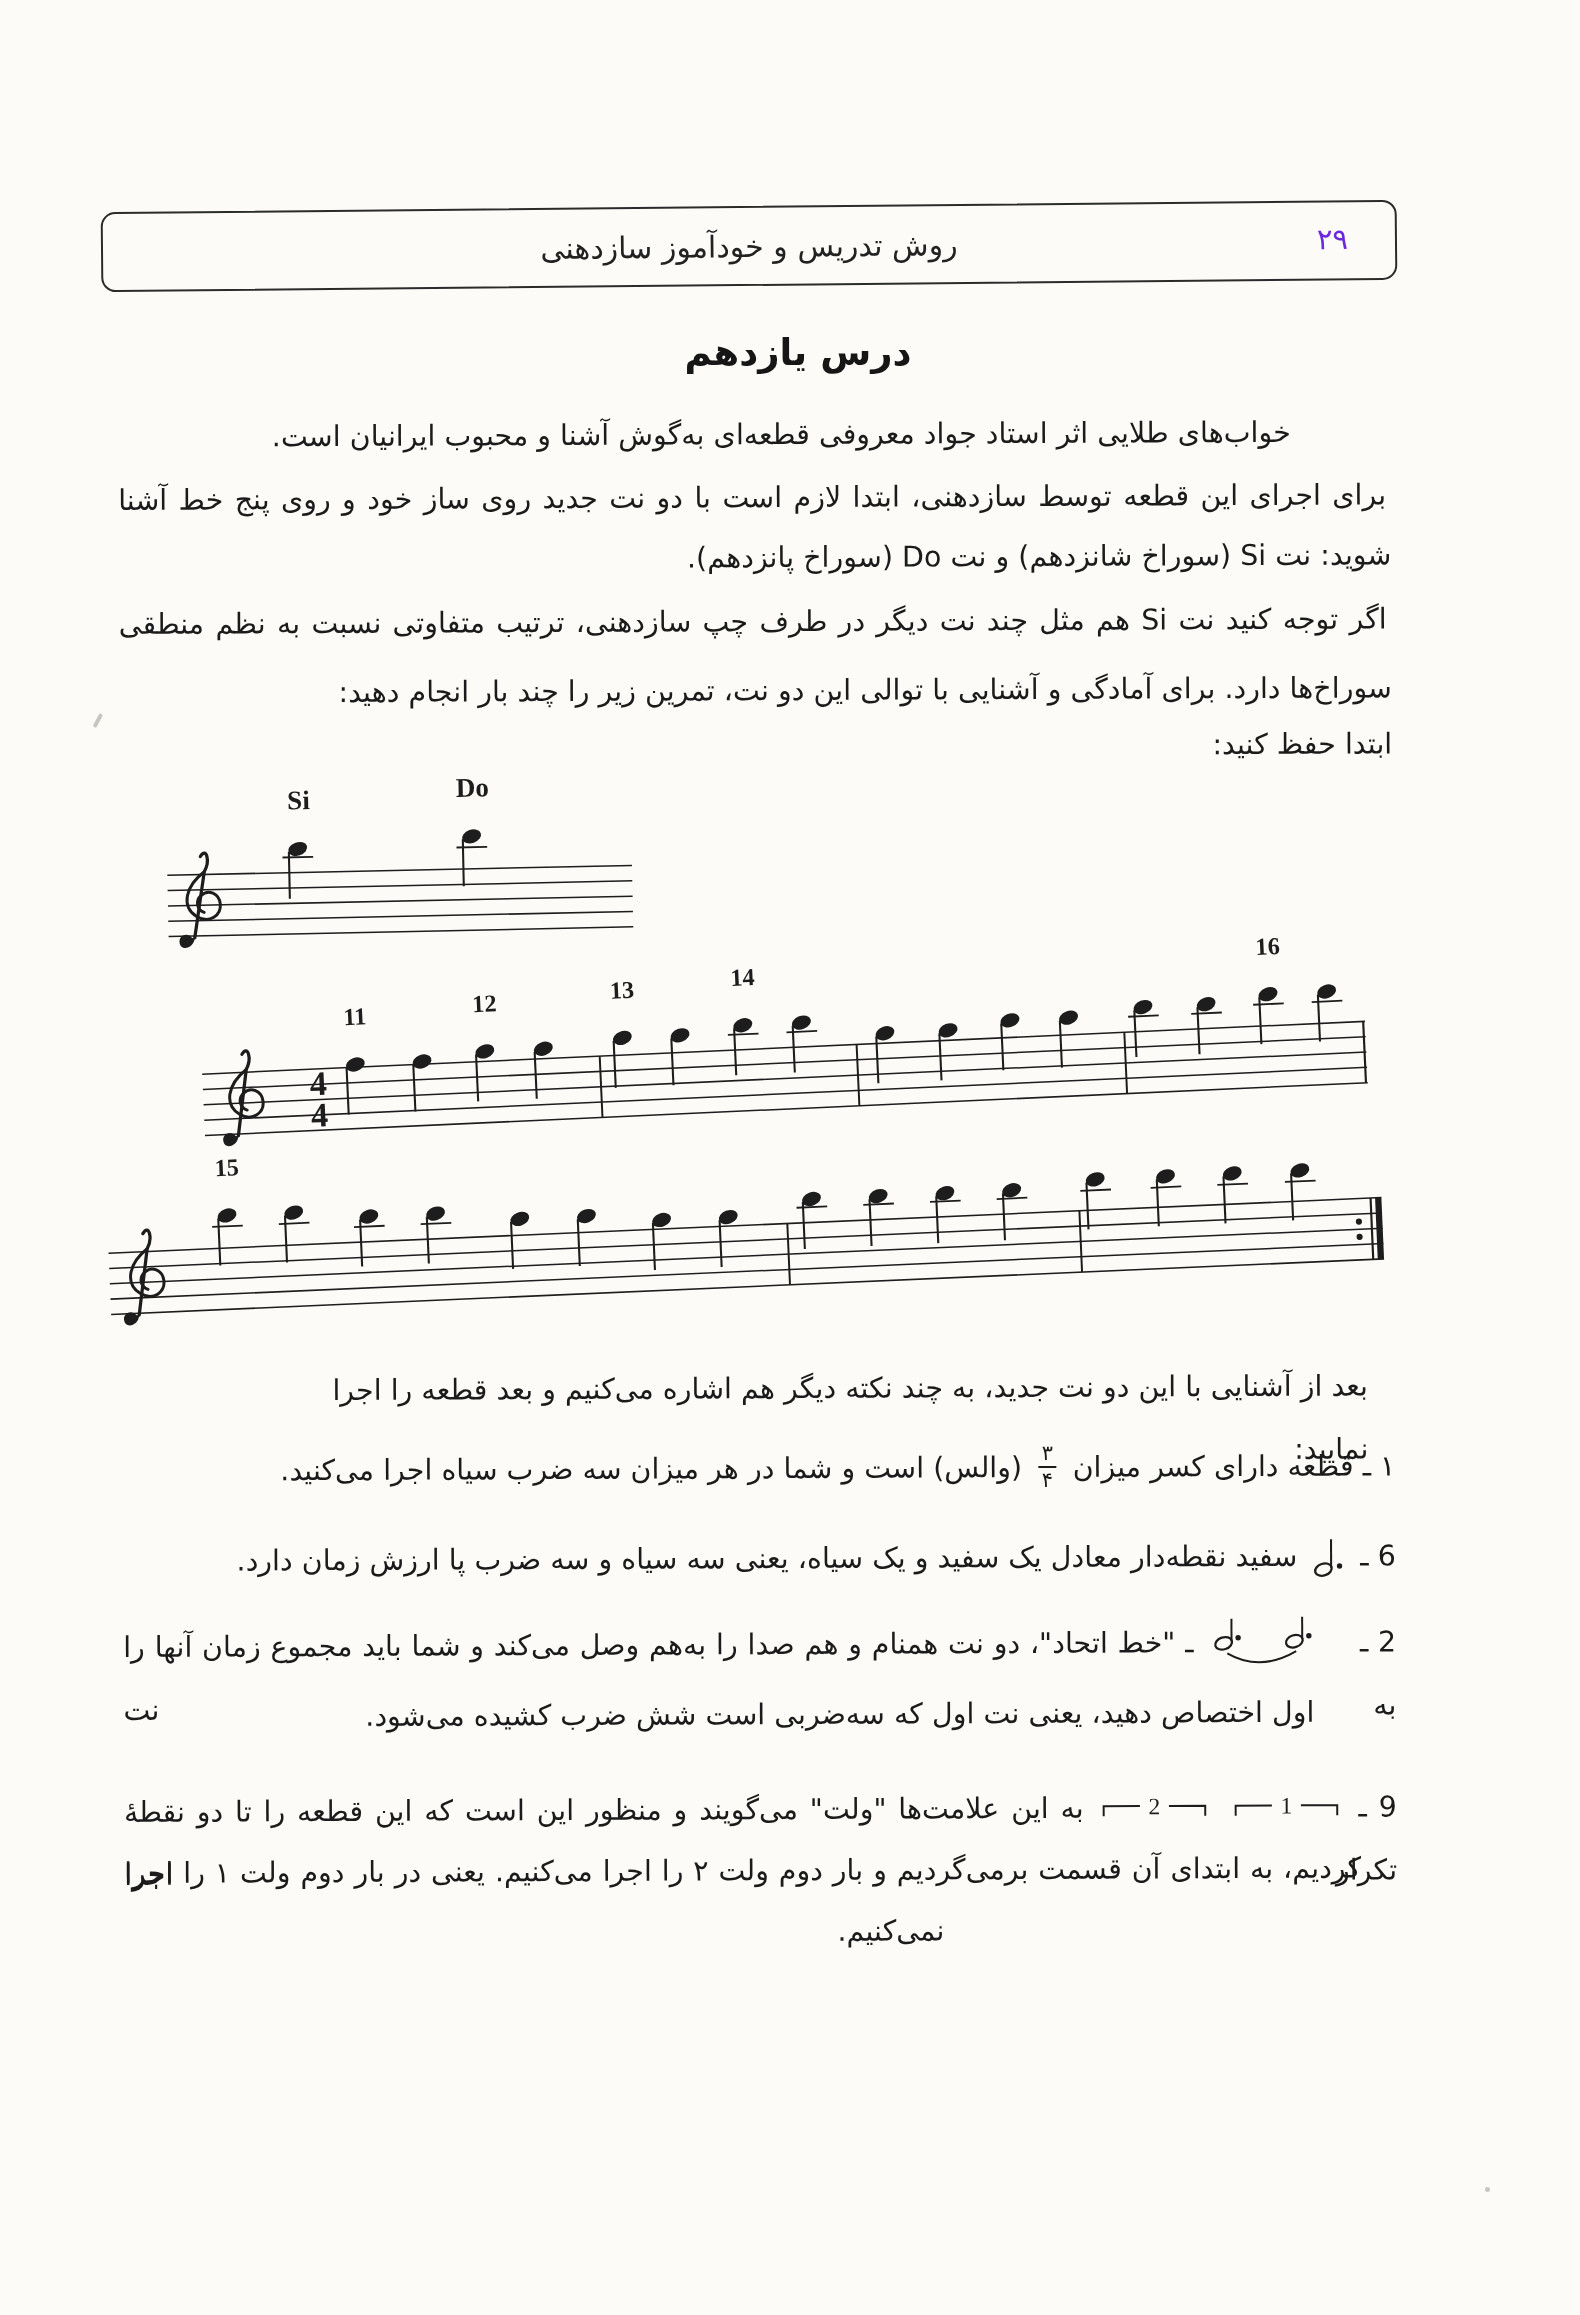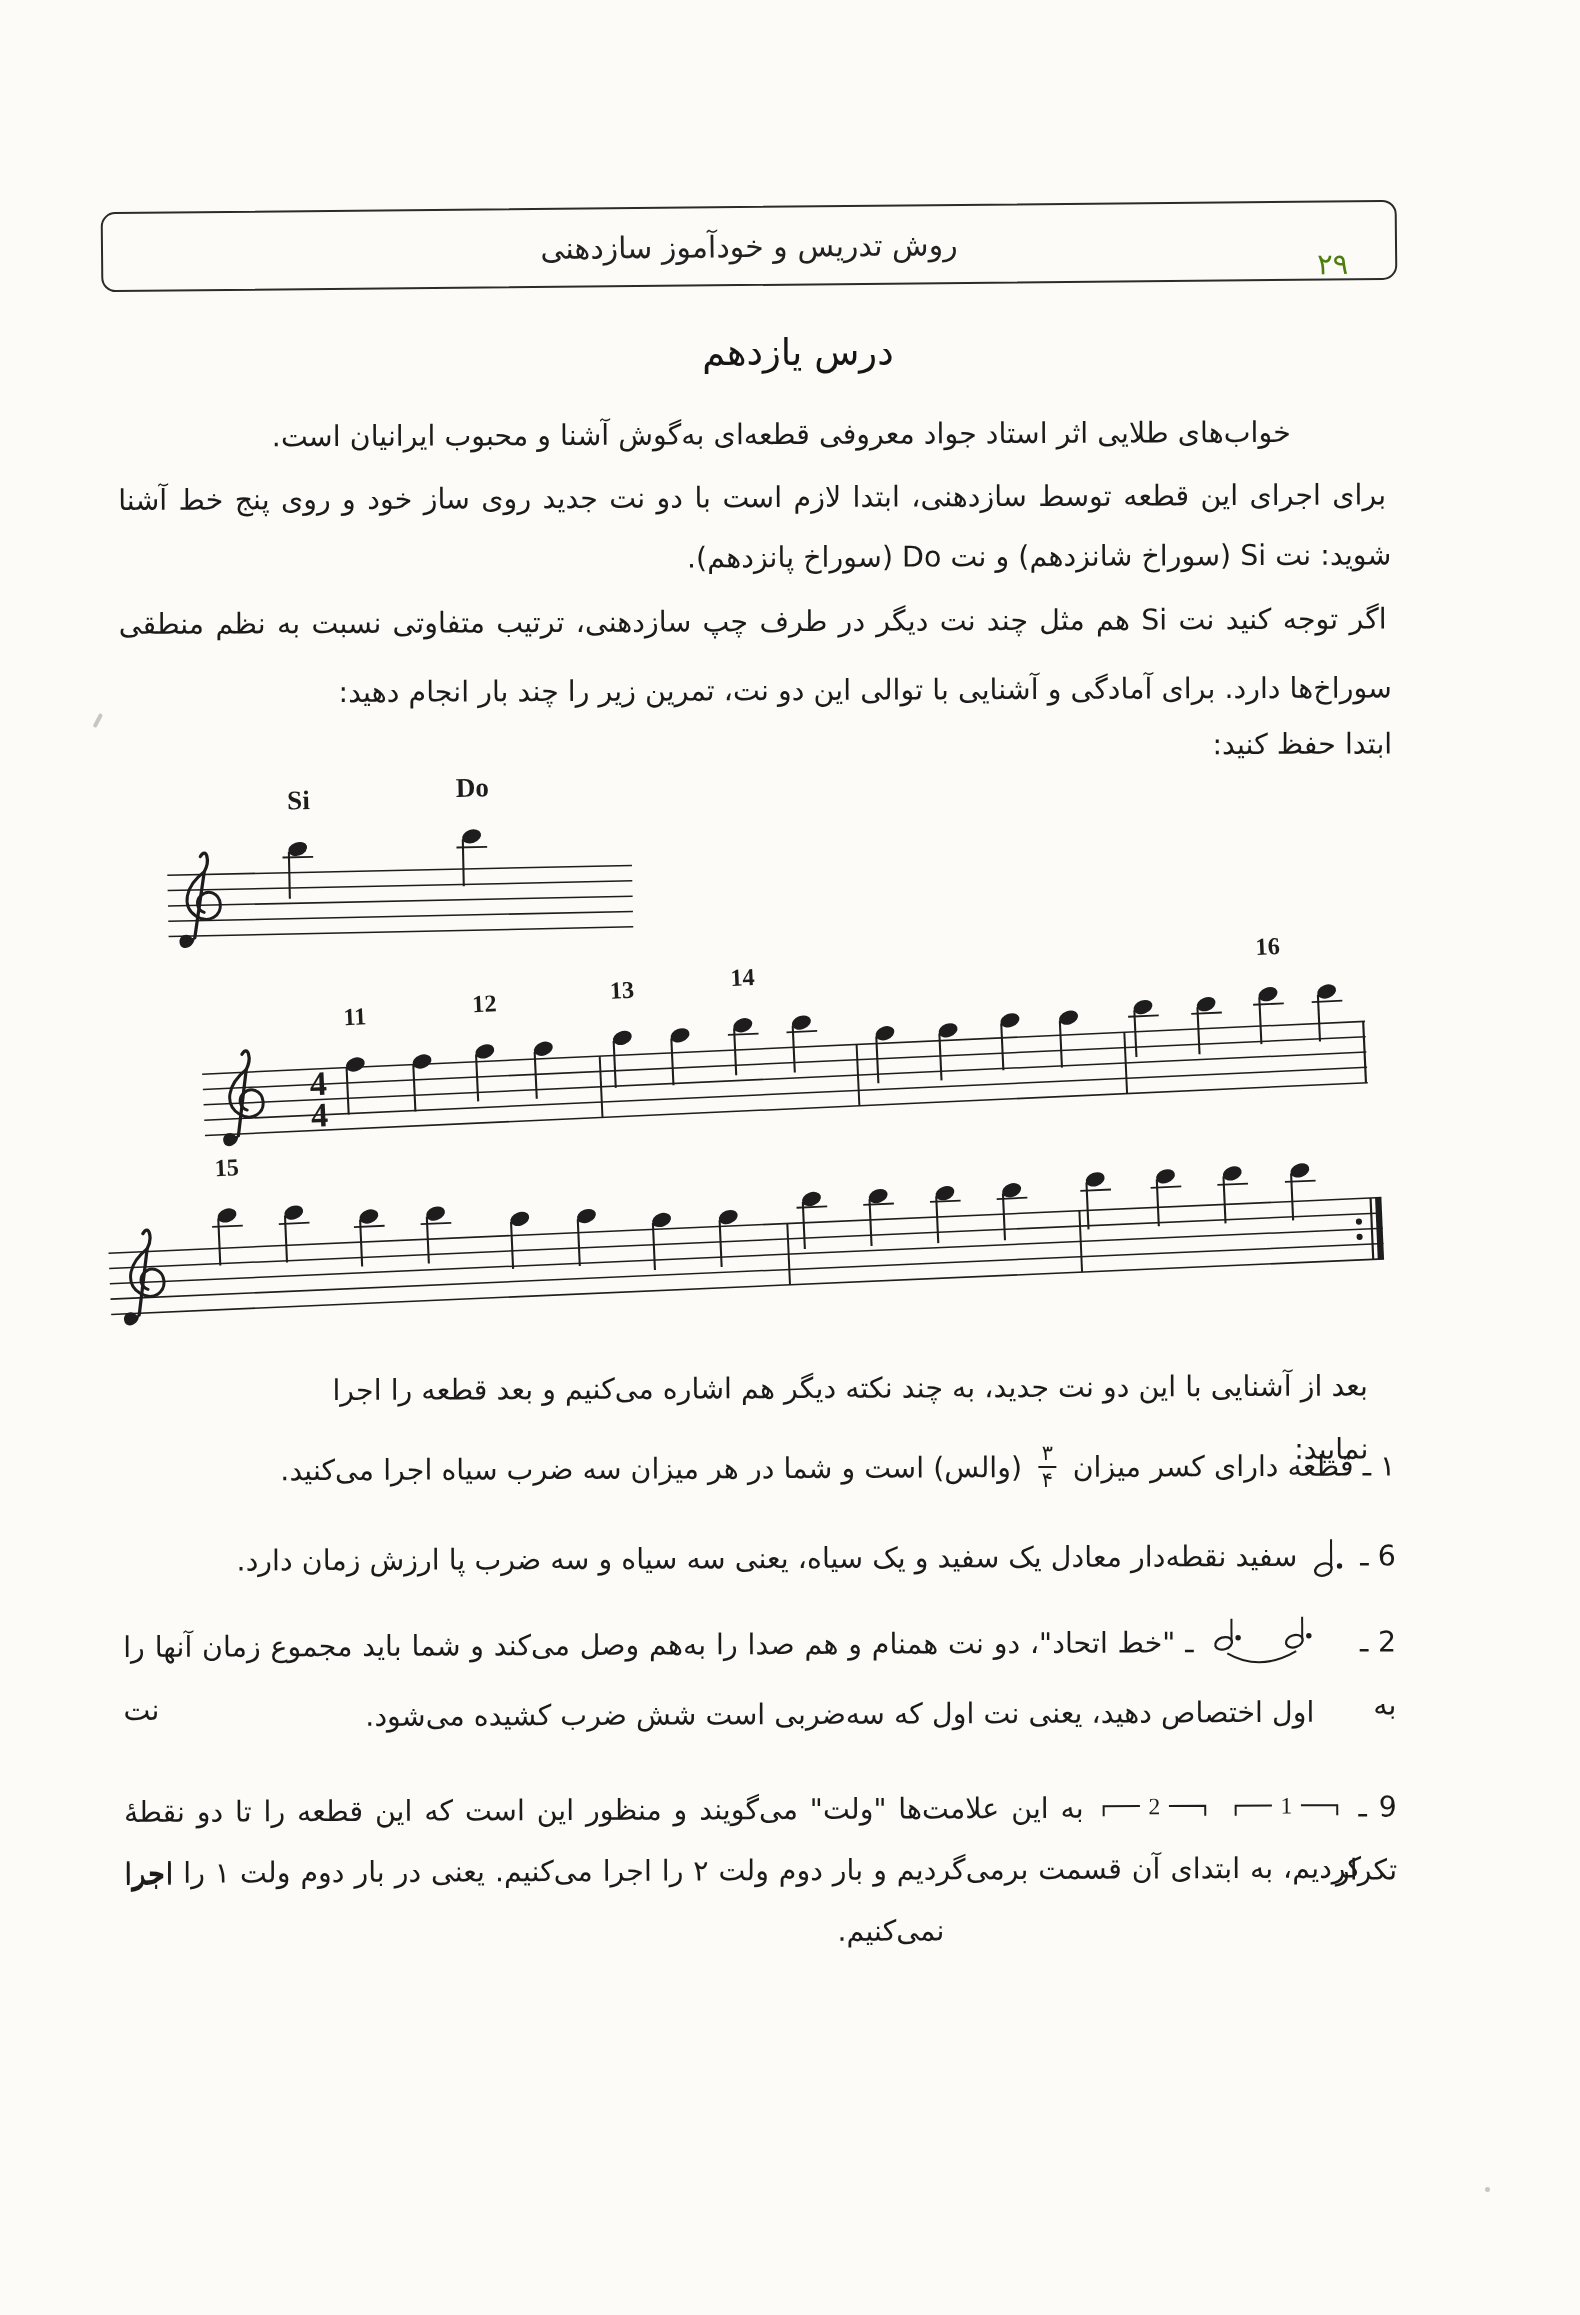--- a/index.html
+++ b/index.html
@@ -8,24 +8,24 @@
     background:#fcfbf8;color:#1c1c1c;
     font-family:"DejaVu Sans",sans-serif;
   }
   .header-band{
     position:absolute;left:101px;top:206px;width:1292px;height:76px;
     border:2.3px solid #2b2b2b;border-radius:14.5px;
     transform:rotate(-0.55deg);transform-origin:center;
     display:flex;align-items:center;justify-content:center;
   }
   .header-title{font-size:30px;color:#222;}
-  .page-number{position:absolute;right:47px;top:50%;transform:translateY(-54%);font-size:29px;color:#4d7c0f;margin-top:25px;}
+  .page-number{position:absolute;right:47px;top:50%;transform:translateY(-54%);font-size:29px;color:#6d28d9;}
   .lesson-title{
     position:absolute;left:0;right:27px;top:331px;text-align:center;
-    font-size:37px;font-weight:normal;color:#161616;padding-left:43px;
+    font-size:37px;font-weight:bold;color:#161616;padding-left:43px;
   }
   .textlayer{position:absolute;left:0;top:0;width:100%;height:100%;transform:rotate(-0.25deg);transform-origin:50% 40%;}
   .tline{
     position:absolute;direction:rtl;unicode-bidi:embed;
     font-size:28.5px;line-height:63px;min-height:63px;color:#1b1b1b;
     text-align:right;white-space:normal;
   }
   .tline.fill{text-align:justify;text-align-last:justify;}
   .staff{position:absolute;transform-origin:left center;}
   .staff svg{overflow:visible;display:block;}

